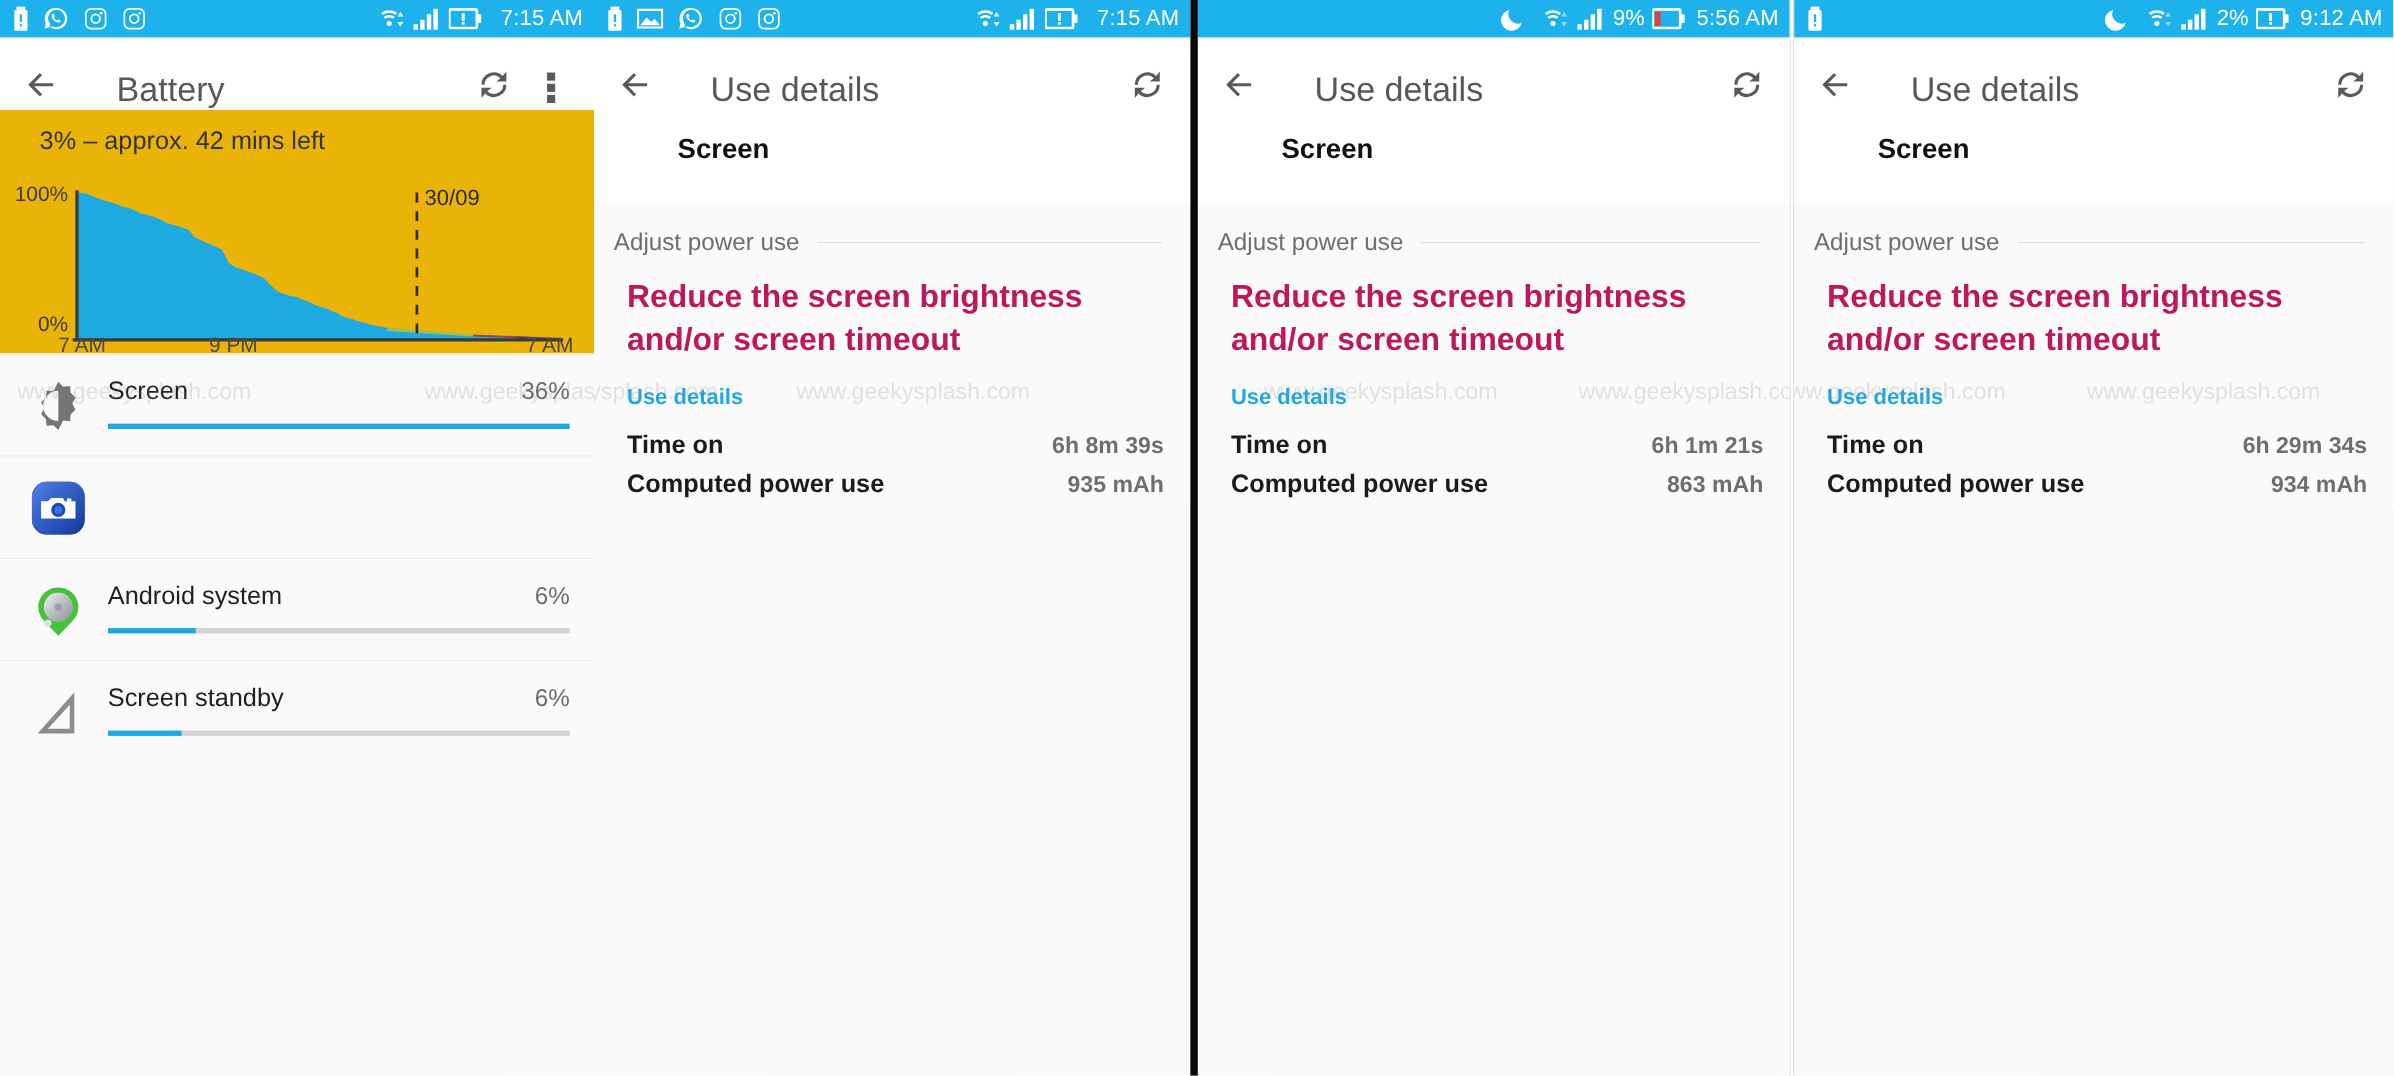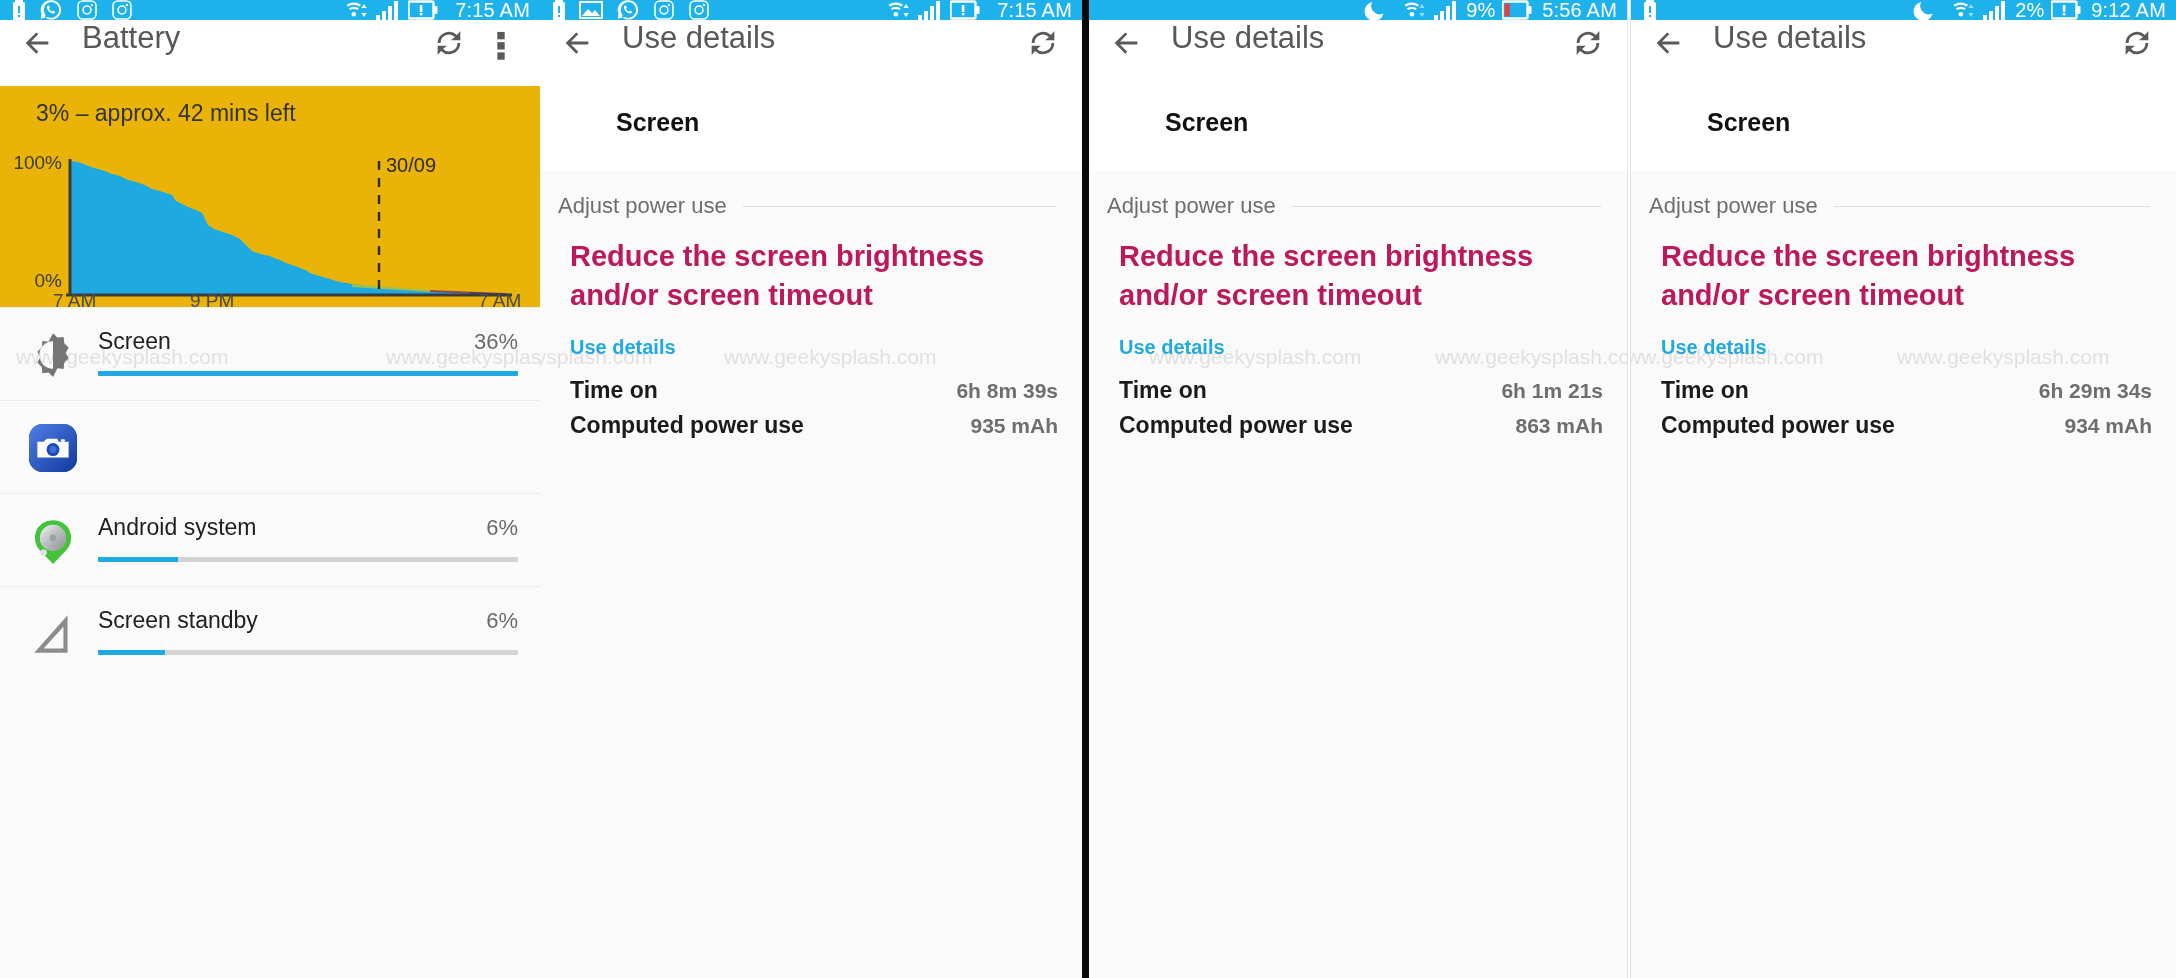--- a/index.html
+++ b/index.html
@@ -36,41 +36,42 @@
     width: 4px; height: 978px;
     background: #ffffff;
     border-left: 1px solid #e2e2e2;
     border-right: 1px solid #e2e2e2;
   }
   .panel.p4 { width: 545px; }
 
   
   .statusbar {
     position: relative;
-    height: 20px;
+    height: 34px;
     background: #1eb2ec;
     display: flex;
     align-items: center;
     padding: 0 10px 0 12px;
     color: #ffffff;
     font-size: 19px;
   }
   .sb-left  { display: flex; align-items: center; gap: 13px; }
   .sb-right { display: flex; align-items: center; gap: 7px; margin-left: auto; }
   .sb-time { font-size: 20px; letter-spacing: .2px; padding-left: 3px; white-space: nowrap;}
   .sb-pct  { font-size: 20px; white-space: nowrap; }
   .ico { display: inline-flex; align-items: center; justify-content: center; }
 
   
   .appbar {
     height: 66px;
     background: #ffffff;
     display: flex;
-    align-items: flex-start;
+    align-items: flex-end;
     padding: 0 16px 0 14px;
+    gap: 24px;
   }
   .appbar .title {
     font-size: 31px;
     color: #585858;
     font-weight: 400;
     margin-left: 22px;
     white-space: nowrap;
   }
   .appbar .spacer { flex: 1 1 auto; }
   .appbar-actions { display: flex; align-items: center; gap: 6px; }

